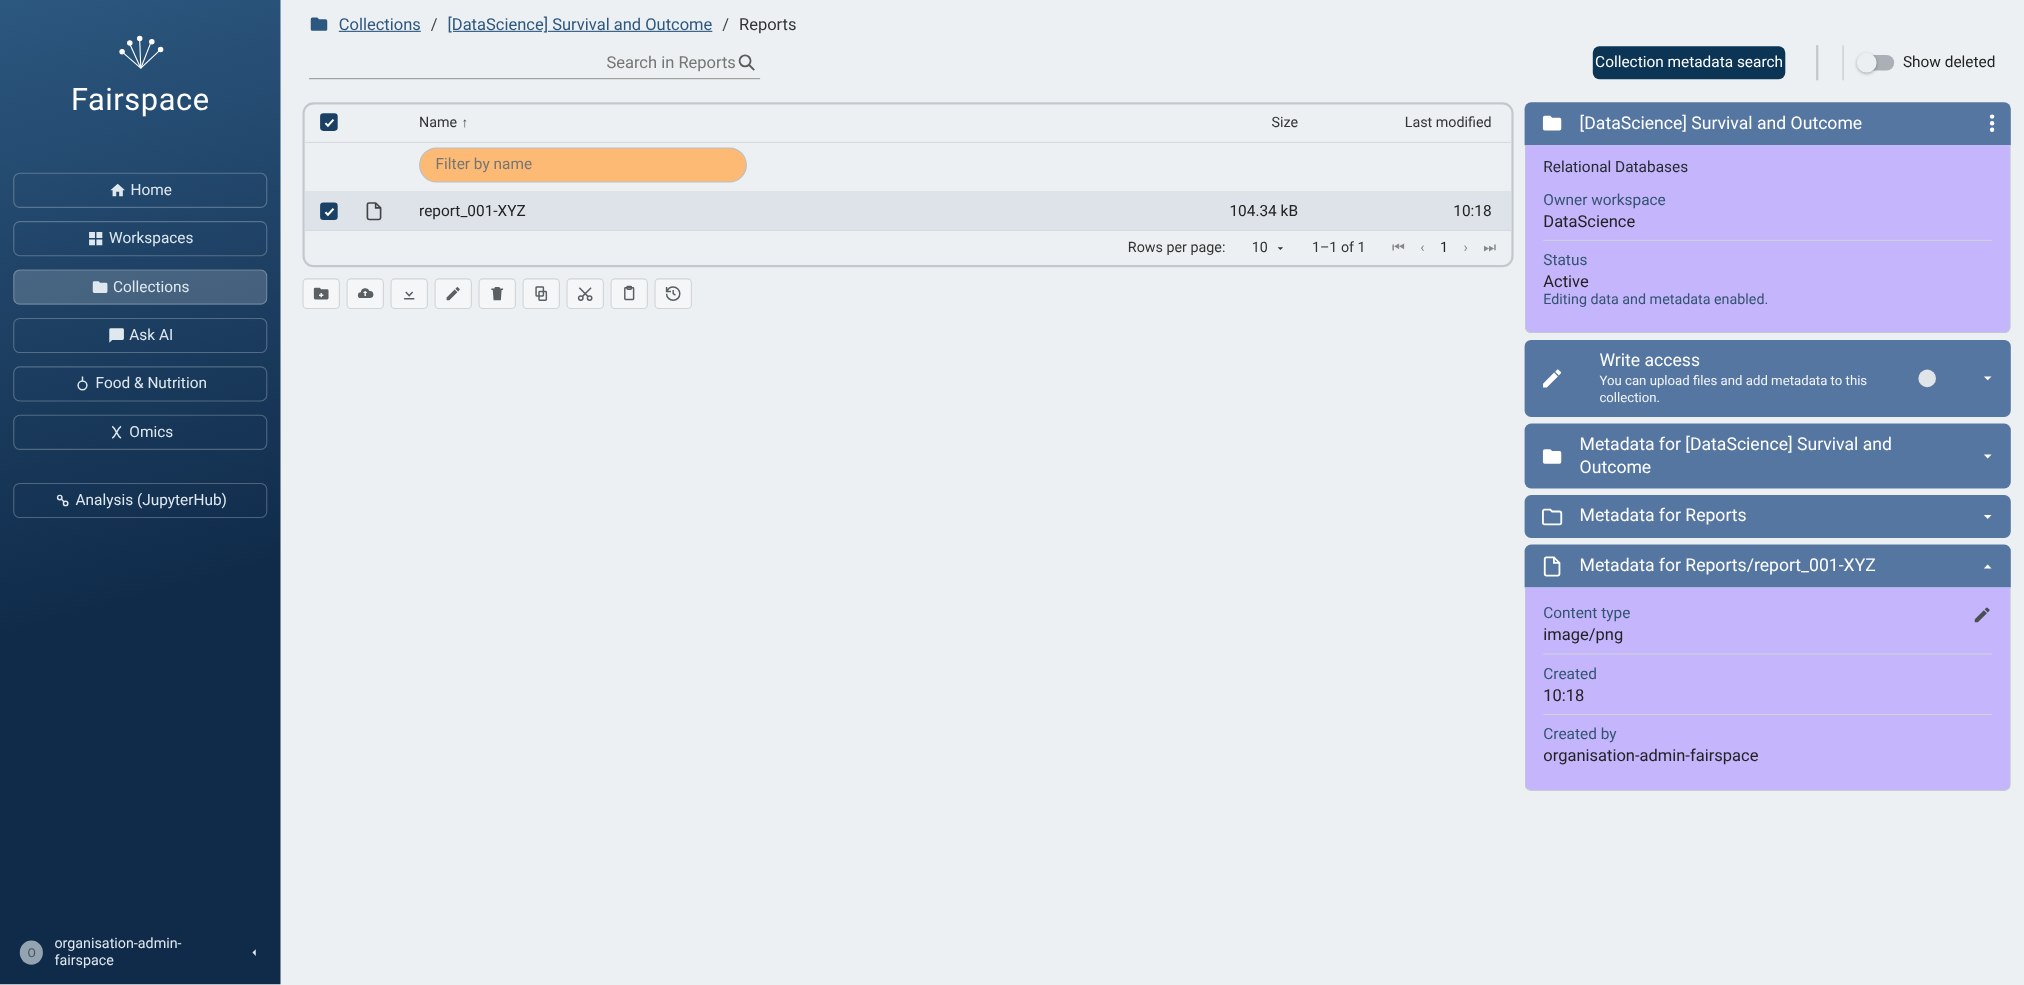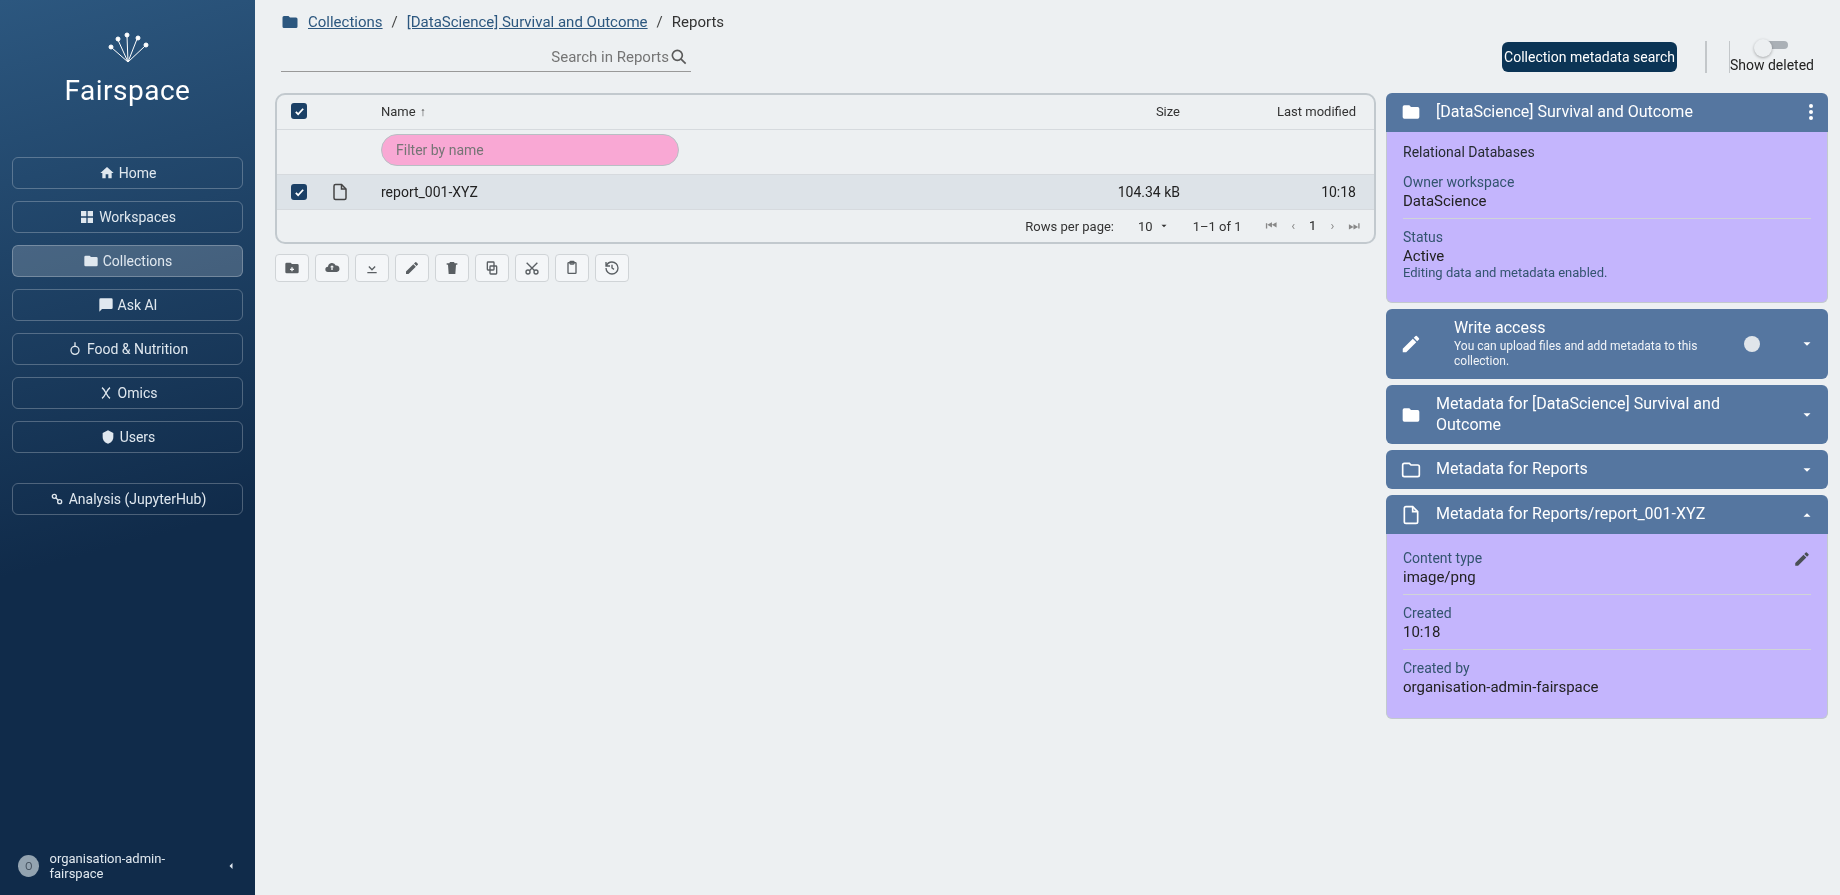--- a/index.html
+++ b/index.html
@@ -21,38 +21,38 @@
 .topbar { padding: 13px 26px 10px; }
 .breadcrumb { display: flex; align-items: center; gap: 9px; font-size: 15px; color: #2c577f; }
 .breadcrumb a { color: #2c577f; text-decoration: underline; cursor: pointer; }
 .breadcrumb .sep { color: #444; }
 .breadcrumb .current { color: #333; }
 .searchbar-row { display: flex; align-items: center; gap: 20px; margin-top: 10px; }
 .search-wrap { display: flex; align-items: center; width: 410px; border-bottom: 1px solid #999; padding: 4px 2px; }
 .search-input { flex: 1; border: none; outline: none; background: transparent; font-size: 15px; color: #555; text-align: right; }
 .search-icon { color: #5a5a5a; }
 .meta-search-btn { margin-left: auto; background: #0b3455; color: #fff; border-radius: 6px; padding: 7px 2px; font-size: 14px; cursor: pointer; border: none; }
-.toggle-wrap { display: flex; align-items: center; gap: 8px; border-left: 1px solid #c3c7ca; height: 32px; flex-direction: column; }
+.toggle-wrap { display: flex; align-items: center; gap: 8px; padding-left: 14px; border-left: 1px solid #c3c7ca; height: 32px; }
 .switch { width: 32px; height: 14px; background: #aab0b6; border-radius: 8px; position: relative; cursor: pointer; }
 .switch .knob { position: absolute; width: 18px; height: 18px; border-radius: 50%; background: #eceff1; top: -2px; left: -2px; box-shadow: 0 1px 3px rgba(0,0,0,0.3); }
 .toggle-label { font-size: 14px; color: #222; }
 
 .content { flex: 1; display: flex; gap: 10px; padding: 10px 12px 20px 20px; overflow: hidden; }
 .listing { flex: 1; min-width: 0; }
 .table-card { border: 2px solid #c2c9ce; border-radius: 10px; overflow: hidden; background: #edf0f2; }
 .thead { display: flex; align-items: center; padding: 8px 14px 10px; font-size: 13px; color: #333; border-bottom: 1px solid #d6dade; }
 .th.check, .td.check { width: 40px; display: flex; align-items: center; }
 .th.icon, .td.icon { width: 50px; display: flex; align-items: center; color: #444; }
 .th.name, .td.name { flex: 1; }
 .th.size, .td.size { width: 180px; text-align: right; }
 .th.mod, .td.mod { width: 180px; text-align: right; padding-right: 4px; }
 .checkbox { width: 16px; height: 16px; border: 2px solid #1b4066; border-radius: 3px; background: #1b4066; display: flex; align-items: center; justify-content: center; color: #fff; cursor: pointer; }
 .sort-arrow { font-size: 12px; margin-left: 4px; color: #444; }
 .filter-row { display: flex; align-items: center; padding: 4px 14px 8px; border-bottom: 1px solid #d6dade; }
-.filter-input { width: 298px; margin-left: 90px; height: 32px; border: 1px solid #b8bfc4; border-radius: 16px; padding: 0 14px; font-size: 14px; color: #666; background: #f9a8d4; outline: none; }
+.filter-input { width: 298px; margin-left: 90px; height: 32px; border: 1px solid #b8bfc4; border-radius: 16px; padding: 0 14px; font-size: 14px; color: #666; background: #fdba74; outline: none; }
 .trow { display: flex; align-items: center; padding: 8px 14px; font-size: 14px; color: #222; cursor: pointer; background: #dde3e8; border-bottom: 1px solid #d6dade; }
 .pager { display: flex; align-items: center; justify-content: flex-end; gap: 24px; padding: 8px 14px; font-size: 13px; color: #333; }
 .pager .sel { display: flex; align-items: center; gap: 6px; }
 .pager .nav-btns { display: flex; gap: 14px; color: #888; }
 .pager .nav-btns span { cursor: pointer; }
 .action-bar { display: flex; gap: 6px; margin-top: 10px; }
 .action-btn { width: 34px; height: 28px; border: 1px solid #d0d4d7; border-radius: 4px; background: #f4f6f8; display: flex; align-items: center; justify-content: center; color: #5a5f63; cursor: pointer; font-size: 15px; }
 
 .details { width: 442px; display: flex; flex-direction: column; gap: 6px; }
 .panel { border-radius: 6px; }
@@ -141,28 +141,20 @@
       <span>Food &amp; Nutrition</span>
     </div>
     <div class="nav-item">
       <span class="icon">
           <svg width="16" height="16" viewBox="0 0 24 24" fill="none" stroke="currentColor" stroke-width="2">
             <path d="M6 4c6 4 6 12 12 16M18 4c-6 4-6 12-12 16"></path>
           </svg>
         </span>
       <span>Omics</span>
     </div>
-    <div class="nav-item">
-      <span class="icon">
-          <svg width="16" height="16" viewBox="0 0 24 24" fill="currentColor">
-            <path d="M12 2l8 4v6c0 5-3.5 9-8 10-4.5-1-8-5-8-10V6l8-4z"></path>
-          </svg>
-        </span>
-      <span>Users</span>
-    </div>
     <div style="height:18px"></div>
     <div class="nav-item">
       <span class="icon">
           <svg width="16" height="16" viewBox="0 0 24 24" fill="none" stroke="currentColor" stroke-width="2">
             <circle cx="8" cy="8" r="3"></circle>
             <circle cx="16" cy="16" r="3"></circle>
             <line x1="10" y1="10" x2="14" y2="14"></line>
           </svg>
         </span>
       <span>Analysis (JupyterHub)</span>

